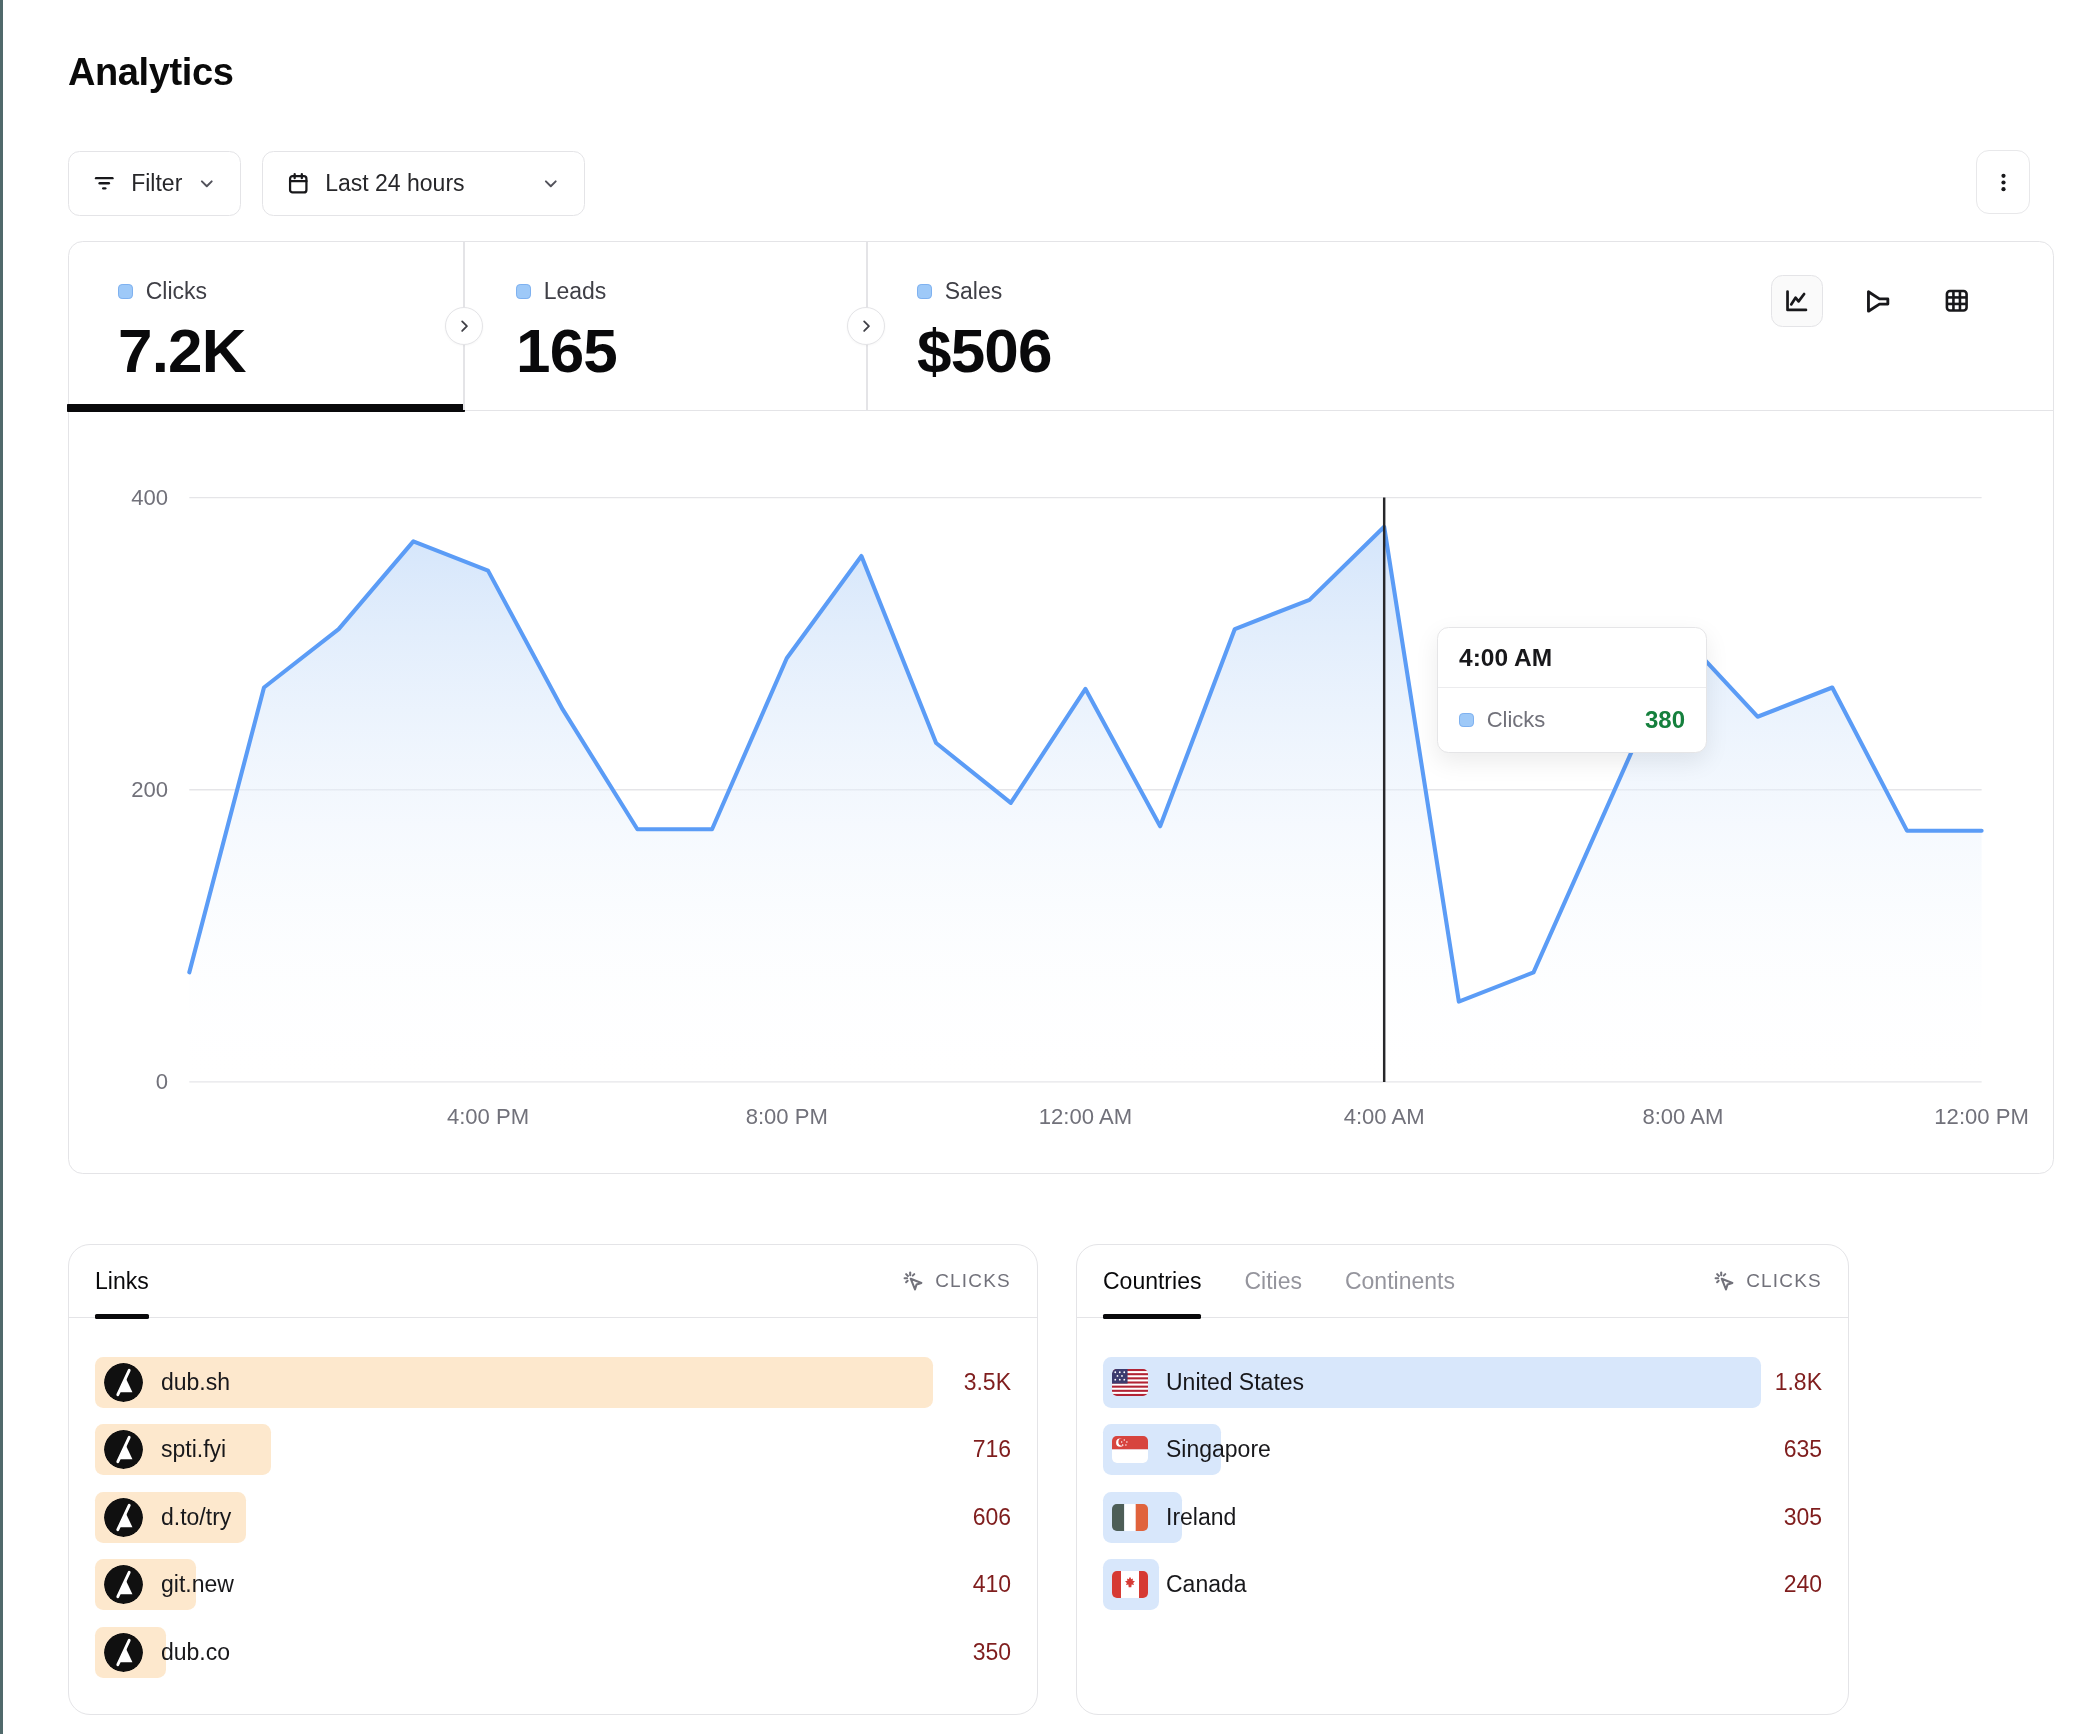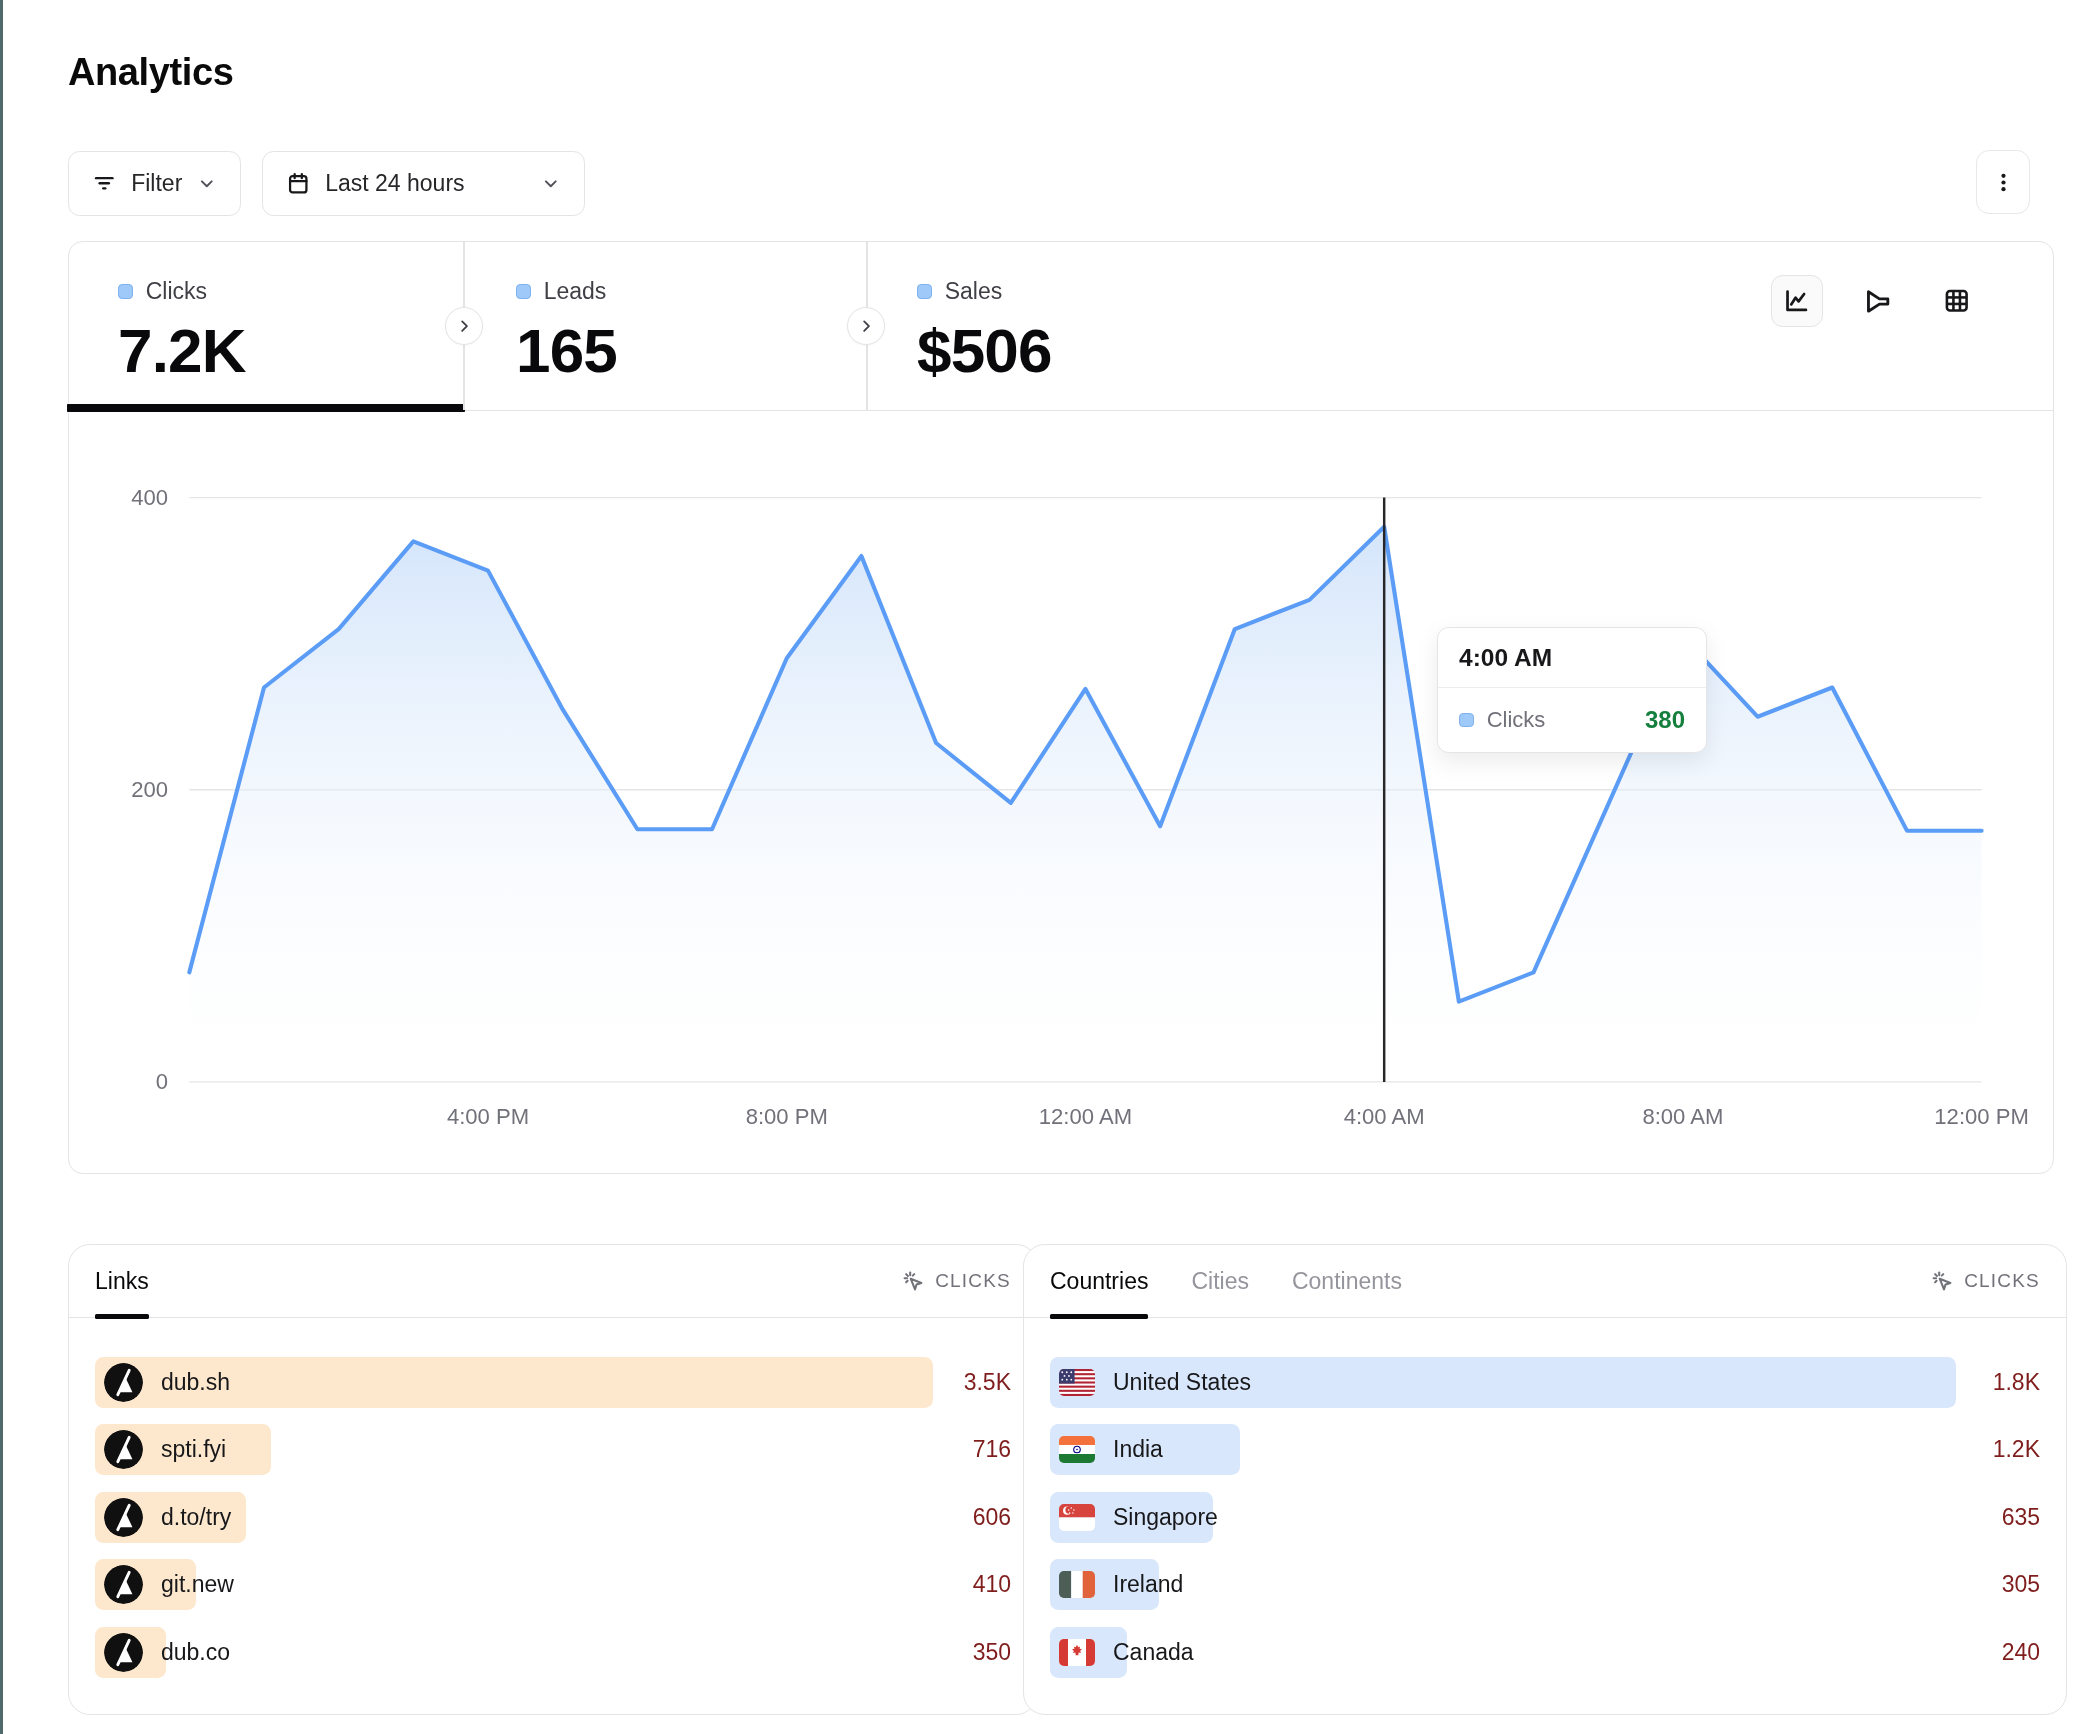--- a/index.html
+++ b/index.html
@@ -38,21 +38,21 @@
   .chart-tooltip{position:absolute;top:217px;width:270px;border:1.6px solid #e5e5e7;border-radius:11.5px;background:#fff;
        box-shadow:0 8.2px 23px rgba(0,0,0,.08);box-sizing:border-box;z-index:5;}
   .chart-tooltip .tt-head{padding:16.4px 21px 14.7px;font-size:24.5px;font-weight:600;color:#18181b;border-bottom:1.6px solid #ececee;}
   .chart-tooltip .tt-row{display:flex;align-items:center;gap:13px;padding:18px 21px;}
   .chart-tooltip .tt-label{font-size:22px;color:#71717a;flex:1;}
   .chart-tooltip .tt-value{font-size:24px;font-weight:700;color:#15803d;}
 
   
   .bcard{position:absolute;top:1244px;height:471px;border:1.6px solid #e4e4e7;border-radius:22px;background:#fff;box-sizing:border-box;}
   .bcard.links{left:68px;width:970px;}
-  .bcard.geo{left:1023px;width:1044px;text-align:center;}
+  .bcard.geo{left:1076px;width:773px;text-align:center;}
   .bcard-head{position:relative;height:72px;border-bottom:1.6px solid #e4e4e7;display:flex;align-items:center;padding:0 26px;}
   .tabset{display:flex;gap:43px;height:100%;align-items:center;}
   .btab{position:relative;height:100%;display:flex;align-items:center;font-size:23px;color:#95959d;cursor:pointer;}
   .btab.active{color:#09090b;font-weight:500;}
   .btab.active::after{content:"";position:absolute;left:0;bottom:-1.6px;height:4.9px;width:100%;background:#09090b;border-radius:1.6px;}
   .metric{margin-left:auto;display:flex;align-items:center;gap:9.8px;font-size:19px;letter-spacing:1.2px;color:#71717a;font-weight:500;cursor:pointer;}
   .rows{padding:39px 26px 0;}
   .brow{position:relative;height:51px;margin-bottom:16.4px;cursor:pointer;}
   .brow .bar{position:absolute;left:0;top:0;bottom:0;border-radius:8.2px;}
   .links .bar{background:#fde8cd;}
@@ -373,36 +373,20 @@
                 <circle cx="9.5" cy="13" r="1.1"></circle>
                 <circle cx="15" cy="13" r="1.1"></circle>
               </g>
           </svg>
         </span>
         <span class="rlabel">United States</span>
       </div>
       <span class="rvalue">1.8K</span>
     </div>
 
-    <div class="brow">
-      <div class="bar" style="width: 19.215%;"></div>
-      <div class="content">
-        <span class="flag">
-          <svg width="36" height="27" viewBox="0 0 44 33">
-            <rect width="44" height="11" fill="#f5713b"></rect>
-              <rect y="11" width="44" height="11" fill="#fff"></rect>
-              <rect y="22" width="44" height="11" fill="#1d7a33"></rect>
-            <circle cx="22" cy="16.5" r="4" fill="none" stroke="#000080" stroke-width="1.4"></circle>
-              <circle cx="22" cy="16.5" r="1" fill="#000080"></circle>
-          </svg>
-        </span>
-        <span class="rlabel">India</span>
-      </div>
-      <span class="rvalue">1.2K</span>
-    </div>
 
     <div class="brow">
       <div class="bar" style="width: 16.47%;"></div>
       <div class="content">
         <span class="flag">
           <svg width="36" height="27" viewBox="0 0 44 33">
             <rect width="44" height="16.5" fill="#d7443e"></rect>
               <rect y="16.5" width="44" height="16.5" fill="#fff"></rect>
             <circle cx="10" cy="8.2" r="5" fill="#fff"></circle>
               <circle cx="12.4" cy="7.4" r="4.6" fill="#d7443e"></circle>

